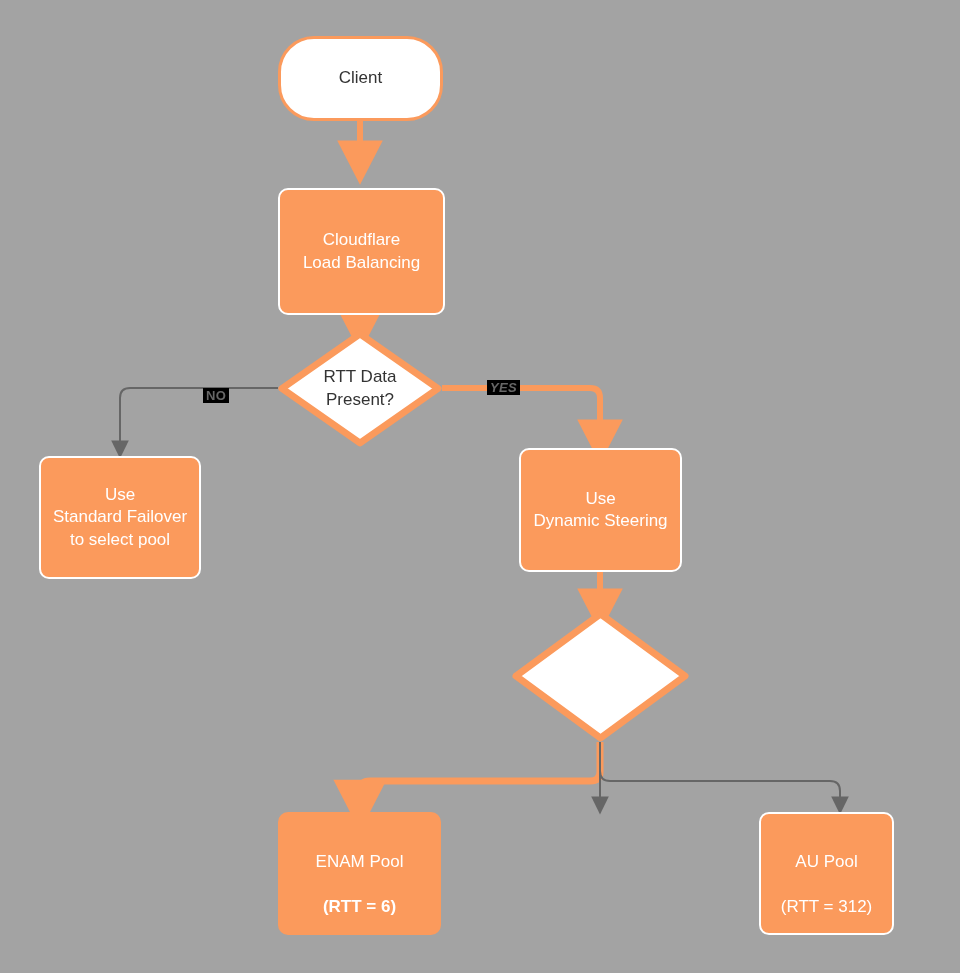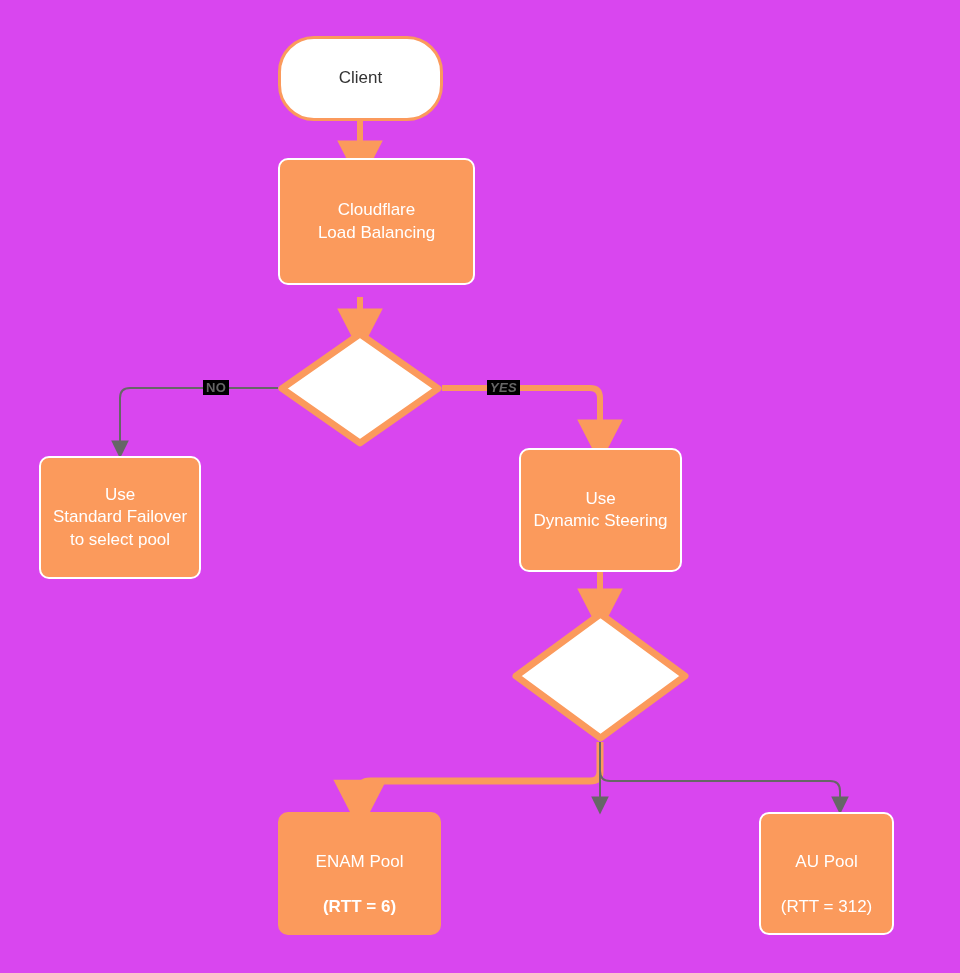--- a/index.html
+++ b/index.html
@@ -10,21 +10,21 @@
   body {
     width: 960px;
     height: 973px;
     overflow: hidden;
     font-family: "Liberation Sans", sans-serif;
   }
   #canvas {
     position: relative;
     width: 960px;
     height: 973px;
-    background: #d946ef;
+    background: #a3a3a3;
   }
   svg.edges {
     position: absolute;
     left: 0;
     top: 0;
     width: 960px;
     height: 973px;
     pointer-events: none;
   }
   .node {
@@ -143,29 +143,31 @@
     
     <g>
       <path d="M600,742 L600,771 Q600,781 610,781 L830,781 Q840,781 840,791 L840,805" fill="none" stroke="#666666" stroke-width="2" marker-end="url(#arw-gray)"></path>
     </g>
   </svg>
 
   <div class="node n-stadium" style="left:278px; top:36px; width:165px; height:85px;">
     <span class="txt">Client</span>
   </div>
 
-  <div class="node n-proc" style="left:278px; top:158px; width:197px; height:127px;">
+  <div class="node n-proc" style="left:278px; top:188px; width:167px; height:127px;">
     <span class="txt">Cloudflare
 Load Balancing</span>
   </div>
 
   <div class="node n-diamond" style="left:278px; top:330px; width:164px; height:117px;">
     <svg class="dia-shape" viewBox="0 0 164 117" preserveAspectRatio="none">
       <polygon points="82,4 160,58.5 82,113 4,58.5" fill="#ffffff" stroke="#fb9a5c" stroke-width="7" stroke-linejoin="round"></polygon>
     </svg>
+    <span class="txt">RTT Data
+Present?</span>
   </div>
 
   <div class="node n-proc" style="left:39px; top:456px; width:162px; height:123px;">
     <span class="txt">Use
 Standard Failover
 to select pool</span>
   </div>
 
   <div class="node n-proc" style="left:519px; top:448px; width:163px; height:124px;">
     <span class="txt">Use
@@ -186,17 +188,17 @@
   </div>
 
 
   <div class="node n-proc" style="left:759px; top:812px; width:135px; height:123px;">
     <span class="txt">
       <span>AU Pool</span><br>
       <span>(RTT = 312)</span>
     </span>
   </div>
 
-  <div class="edge-label" style="left:203px; top:380px;">NO</div>
+  <div class="edge-label" style="left:203px; top:388px;">NO</div>
 
   <div class="edge-label" style="left:487px; top:380px;font-style:italic;">YES</div>
 
 </div>
 
 </body></html>

